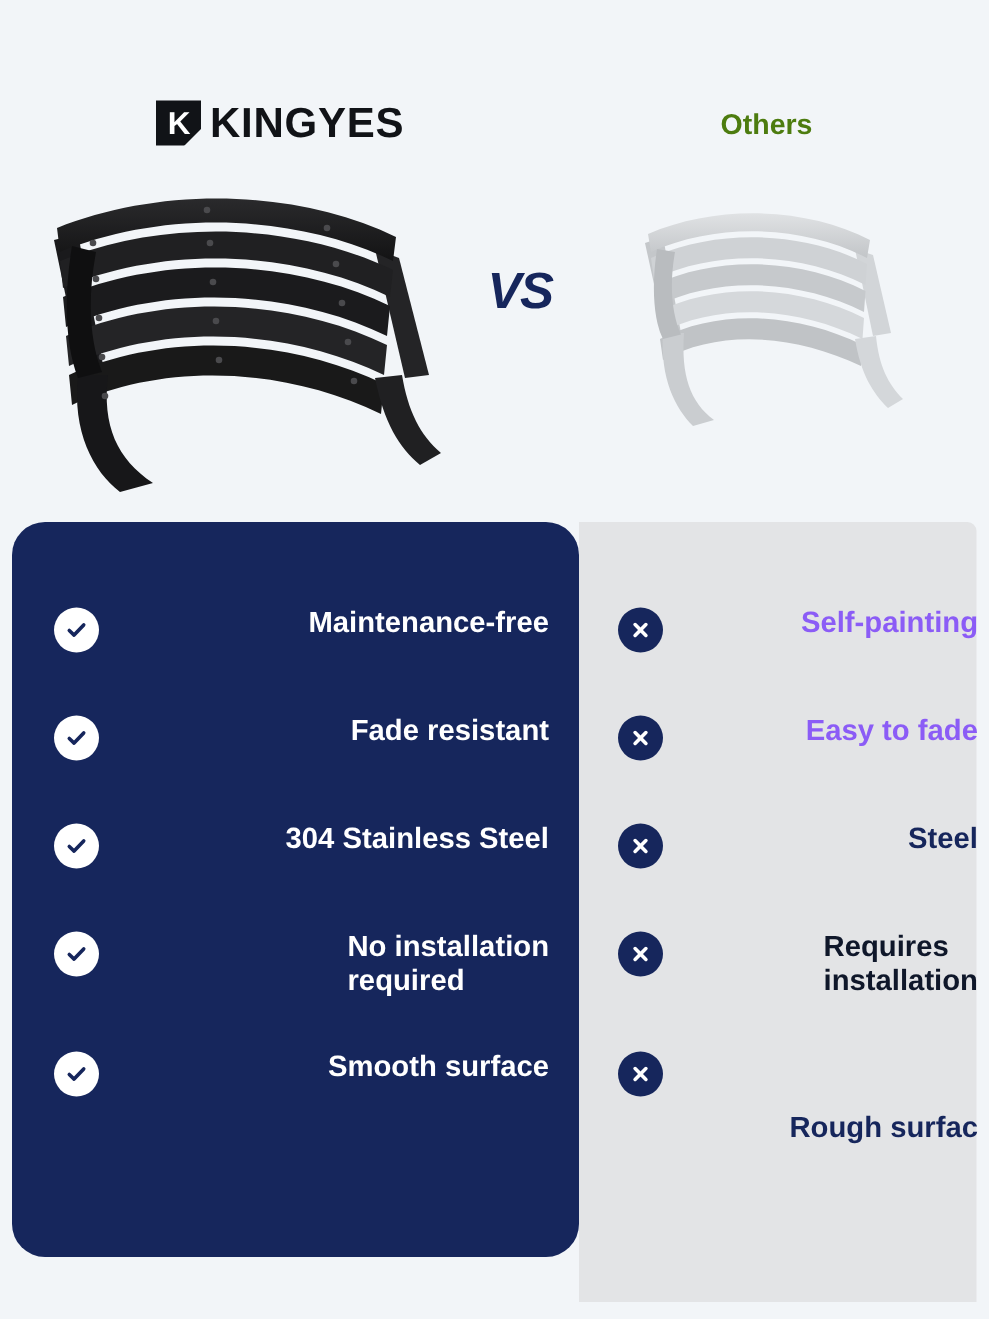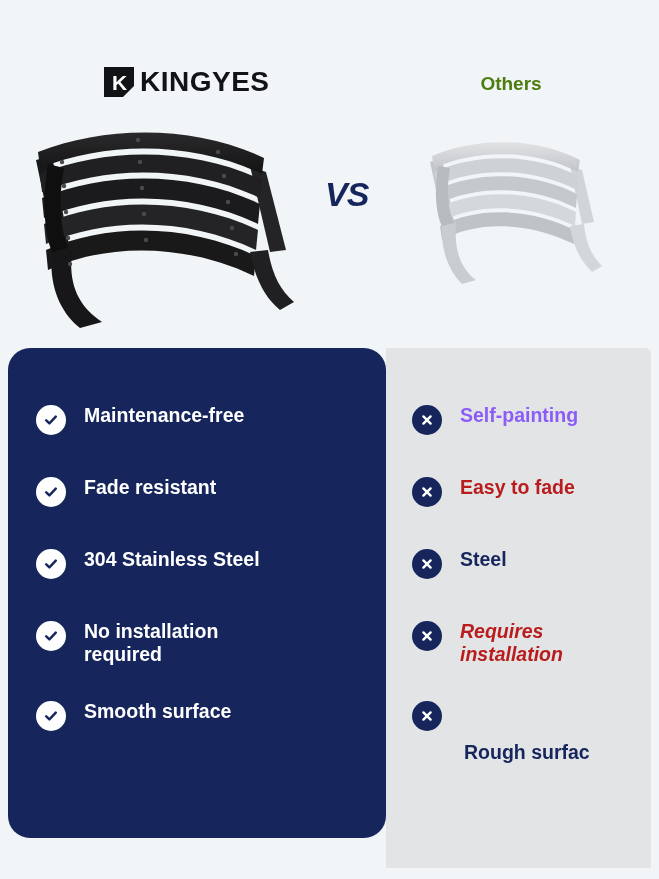--- a/index.html
+++ b/index.html
@@ -137,20 +137,21 @@
     position: absolute;
     left: 28px;
     top: 56px;
     width: 330px;
   }
   .feature {
     display: flex;
     align-items: flex-start;
     margin-bottom: 38px;
     min-height: 34px;
+    justify-content: space-between;
   }
   .feature.two-line { margin-bottom: 34px; margin-top: 16px; }
   .badge {
     flex: 0 0 auto;
     width: 30px;
     height: 30px;
     border-radius: 50%;
     display: flex;
     align-items: center;
     justify-content: center;
@@ -324,39 +325,39 @@
         </span>
         <span class="feature-label" style="color:#8b5cf6">Self-painting</span>
       </div>
 
       <div class="feature">
         <span class="badge cross">
           <svg width="16" height="16" viewBox="0 0 16 16">
               <path d="M4.4 4.4 L11.6 11.6 M11.6 4.4 L4.4 11.6" stroke="#ffffff" stroke-width="2.4" fill="none" stroke-linecap="round"></path>
             </svg>
         </span>
-        <span class="feature-label" style="color:#b91c1c">Easy to fade</span>
+        <span class="feature-label" style="color:#8b5cf6">Easy to fade</span>
       </div>
 
       <div class="feature">
         <span class="badge cross">
           <svg width="16" height="16" viewBox="0 0 16 16">
               <path d="M4.4 4.4 L11.6 11.6 M11.6 4.4 L4.4 11.6" stroke="#ffffff" stroke-width="2.4" fill="none" stroke-linecap="round"></path>
             </svg>
         </span>
         <span class="feature-label" style="color:#16265c">Steel</span>
       </div>
 
       <div class="feature two-line">
         <span class="badge cross">
           <svg width="16" height="16" viewBox="0 0 16 16">
               <path d="M4.4 4.4 L11.6 11.6 M11.6 4.4 L4.4 11.6" stroke="#ffffff" stroke-width="2.4" fill="none" stroke-linecap="round"></path>
             </svg>
         </span>
-        <span class="feature-label" style="color:#b91c1c; white-space: pre-line; font-style: italic;">Requires
+        <span class="feature-label" style="color:#0f172a; white-space: pre-line;">Requires
 installation</span>
       </div>
 
       <div class="feature">
         <span class="badge cross">
           <svg width="16" height="16" viewBox="0 0 16 16">
               <path d="M4.4 4.4 L11.6 11.6 M11.6 4.4 L4.4 11.6" stroke="#ffffff" stroke-width="2.4" fill="none" stroke-linecap="round"></path>
             </svg>
         </span>
         <span class="feature-label" style="color:#16265c; margin-left:22px;margin-top:41px;">Rough surfac</span>

